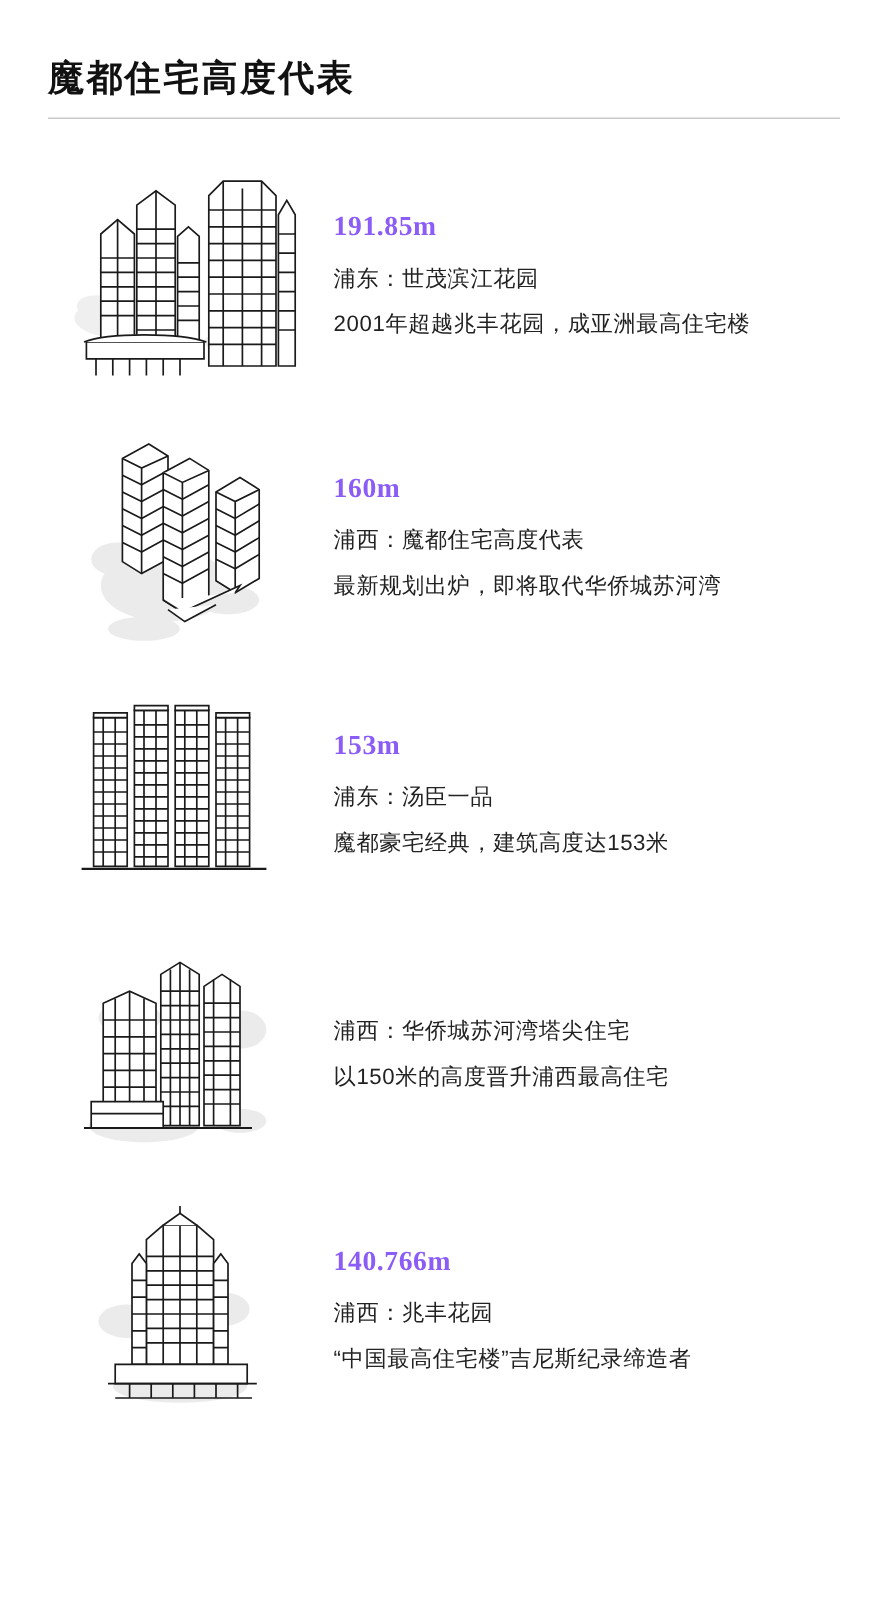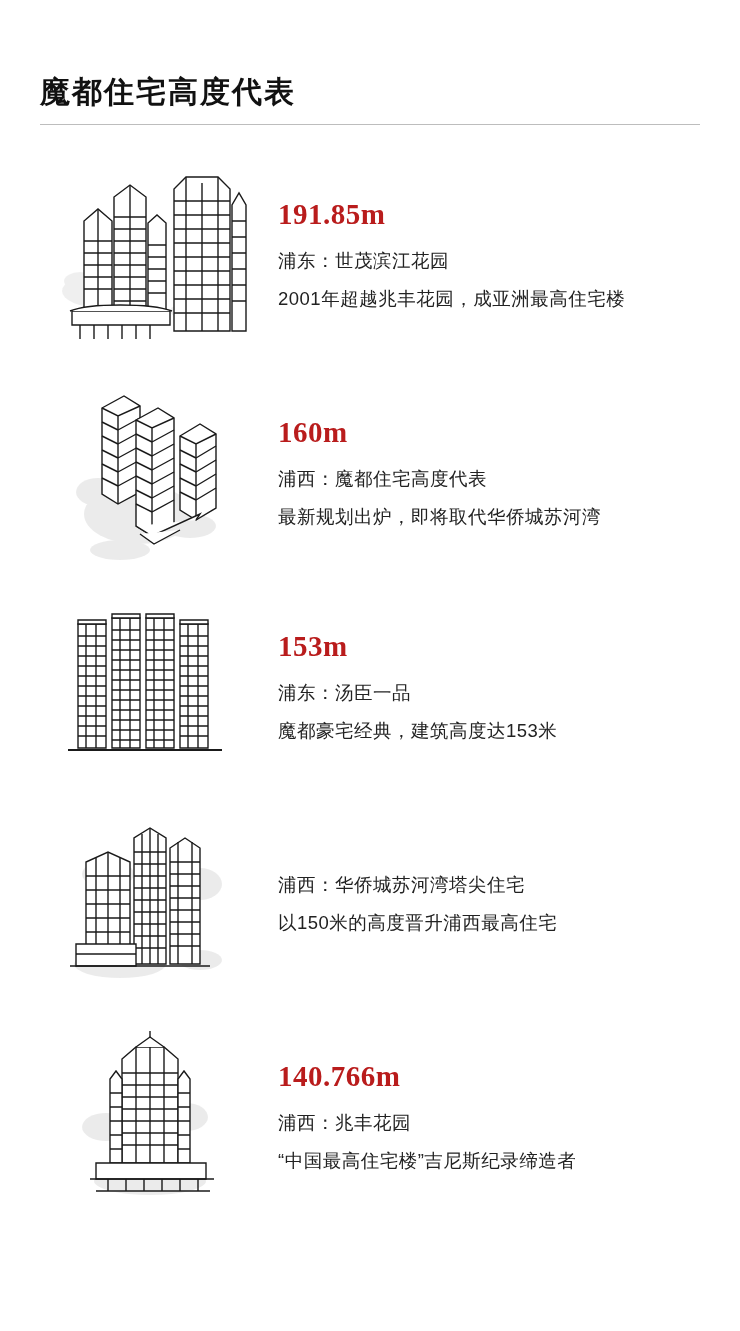--- a/index.html
+++ b/index.html
@@ -18,21 +18,21 @@
   .page {
     position: relative;
     width: 740px;
     height: 1331px;
     box-sizing: border-box;
     padding: 0 40px;
   }
 
   
   .header {
-    padding-top: 74px;
+    padding-top: 48px;
   }
   .header-title {
     font-size: 30px;
     font-weight: 700;
     letter-spacing: 2px;
     color: #111111;
     line-height: 1.2;
     padding-bottom: 14px;
   }
   .header-rule {
@@ -63,23 +63,23 @@
   .row-art svg {
     display: block;
   }
   .row-text {
     flex: 1;
     padding-left: 18px;
     padding-right: 10px;
   }
   .row-height {
     font-family: "Liberation Serif", "DejaVu Serif", serif;
-    font-size: 29px;
+    font-size: 23px;
     font-weight: 700;
-    color: #b91c1c;
+    color: #8b5cf6;
     letter-spacing: 0.5px;
     margin-bottom: 16px;
   }
   .row-sub {
     font-size: 18.5px;
     color: #222222;
     line-height: 1.55;
     margin-bottom: 9px;
     letter-spacing: 0.5px;
   }

